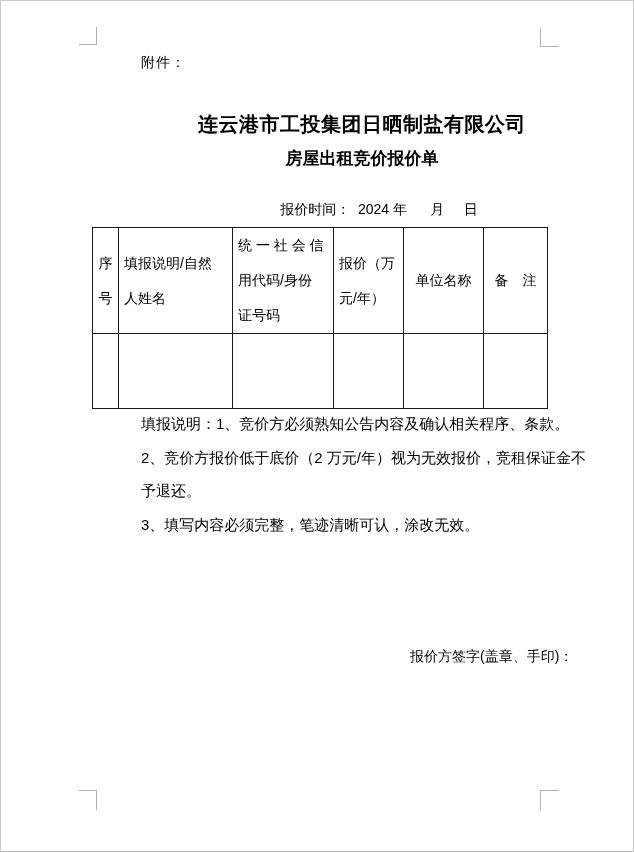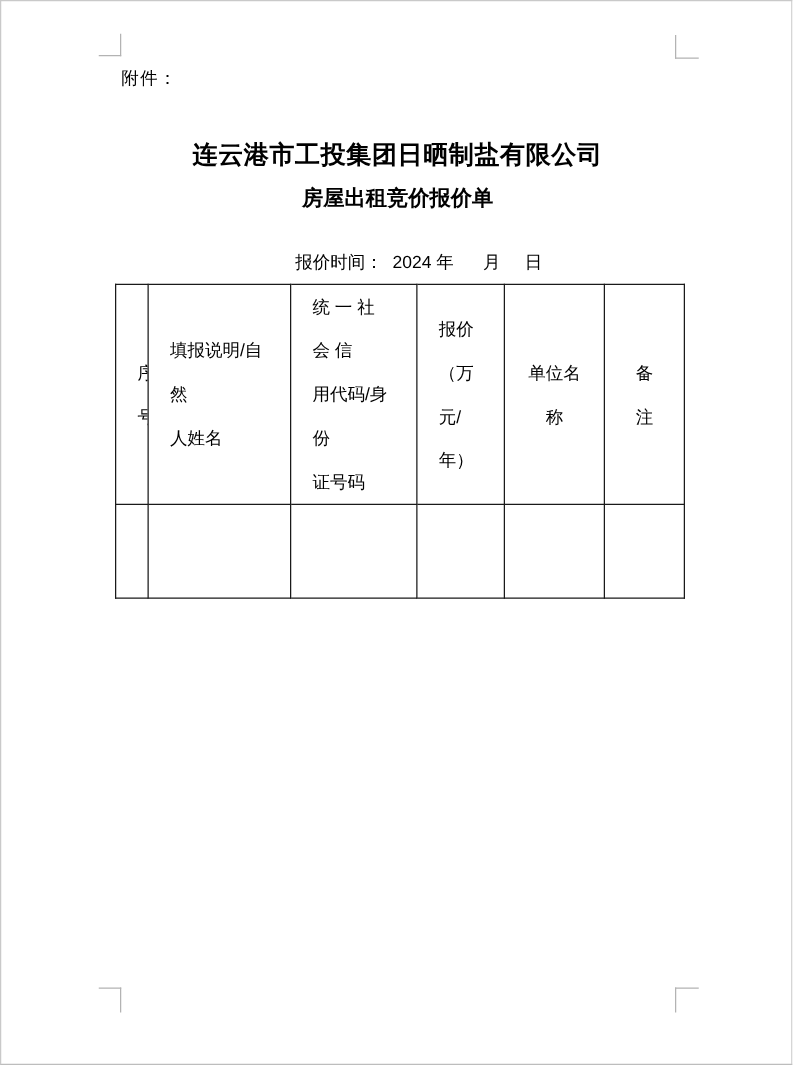--- a/index.html
+++ b/index.html
@@ -12,21 +12,21 @@
     overflow: hidden;
   }
   .page {
     position: absolute; left: 0; top: 0;
     width: 634px; height: 852px;
     box-sizing: border-box;
     border: 1px solid #c9c9c9;
     border-bottom-color: #bdbdbd;
     background: #ffffff;
   }
-  .abs { position: absolute; }
+  .abs { position: absolute; margin-left: 44px; }
 
   .attachment {
     left: 96px; top: 51px;
     font-size: 14px; line-height: 20px;
     letter-spacing: 1px;
     white-space: pre;
   }
   .title1 {
     left: 0; top: 109px; width: 634px;
     text-align: center;
@@ -53,21 +53,21 @@
   table.quote-table {
     position: absolute; left: 91px; top: 226px;
     width: 455px;
     border-collapse: collapse;
     table-layout: fixed;
   }
   .quote-table th, .quote-table td {
     border: 1px solid #1a1a1a;
     font-weight: normal;
     font-size: 14px;
-    padding: 0 17px;
+    padding: 0 5px;
     vertical-align: middle;
     white-space: pre-line;
     overflow: hidden;
   }
   .quote-table th { line-height: 35px; }
   .quote-table tr.header-row { height: 103px; }
   .quote-table tr.data-row  { height: 75px; }
   .ta-c { text-align: center; }
   .ta-l { text-align: left; }
 
@@ -138,15 +138,20 @@
         <td></td>
         <td></td>
         <td></td>
         <td></td>
         <td></td>
         <td></td>
       </tr>
     </tbody>
   </table>
 
+  <div class="abs notes">填报说明：1、竞价方必须熟知公告内容及确认相关程序、条款。
+2、竞价方报价低于底价（2 万元/年）视为无效报价，竞租保证金不
+予退还。
+3、填写内容必须完整，笔迹清晰可认，涂改无效。</div>
 
+  <div class="abs signature">报价方签字(盖章、手印)：</div>
 
 </div>
 
 </body></html>

